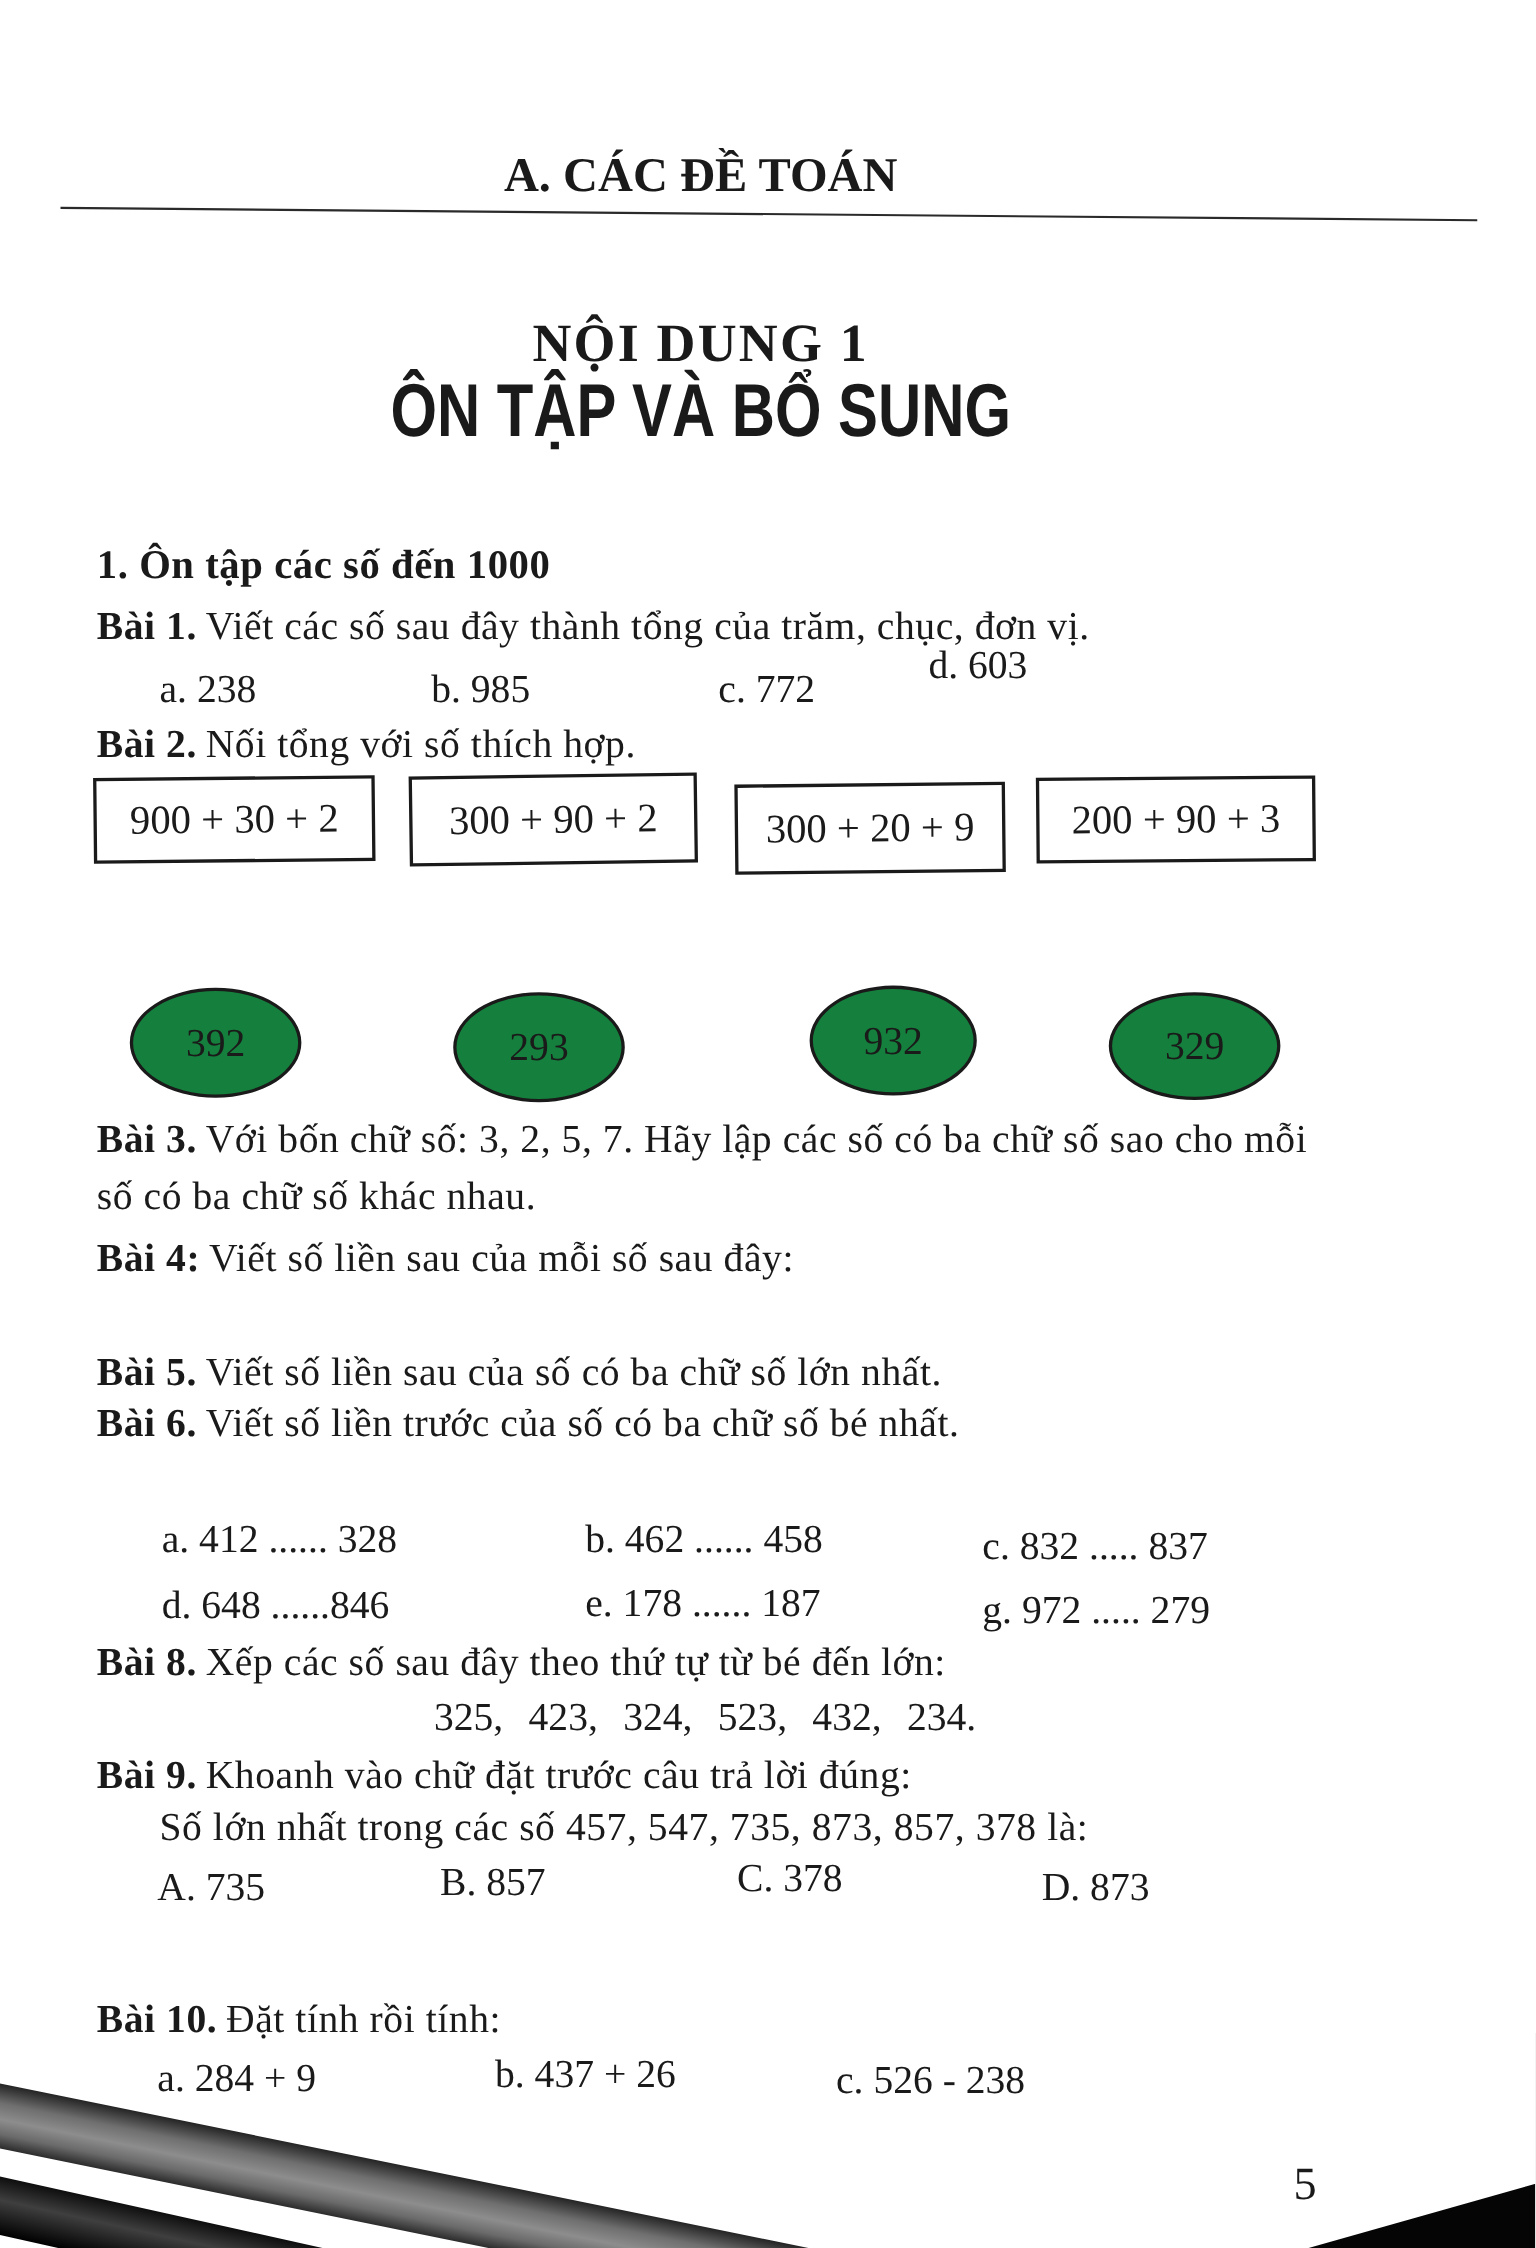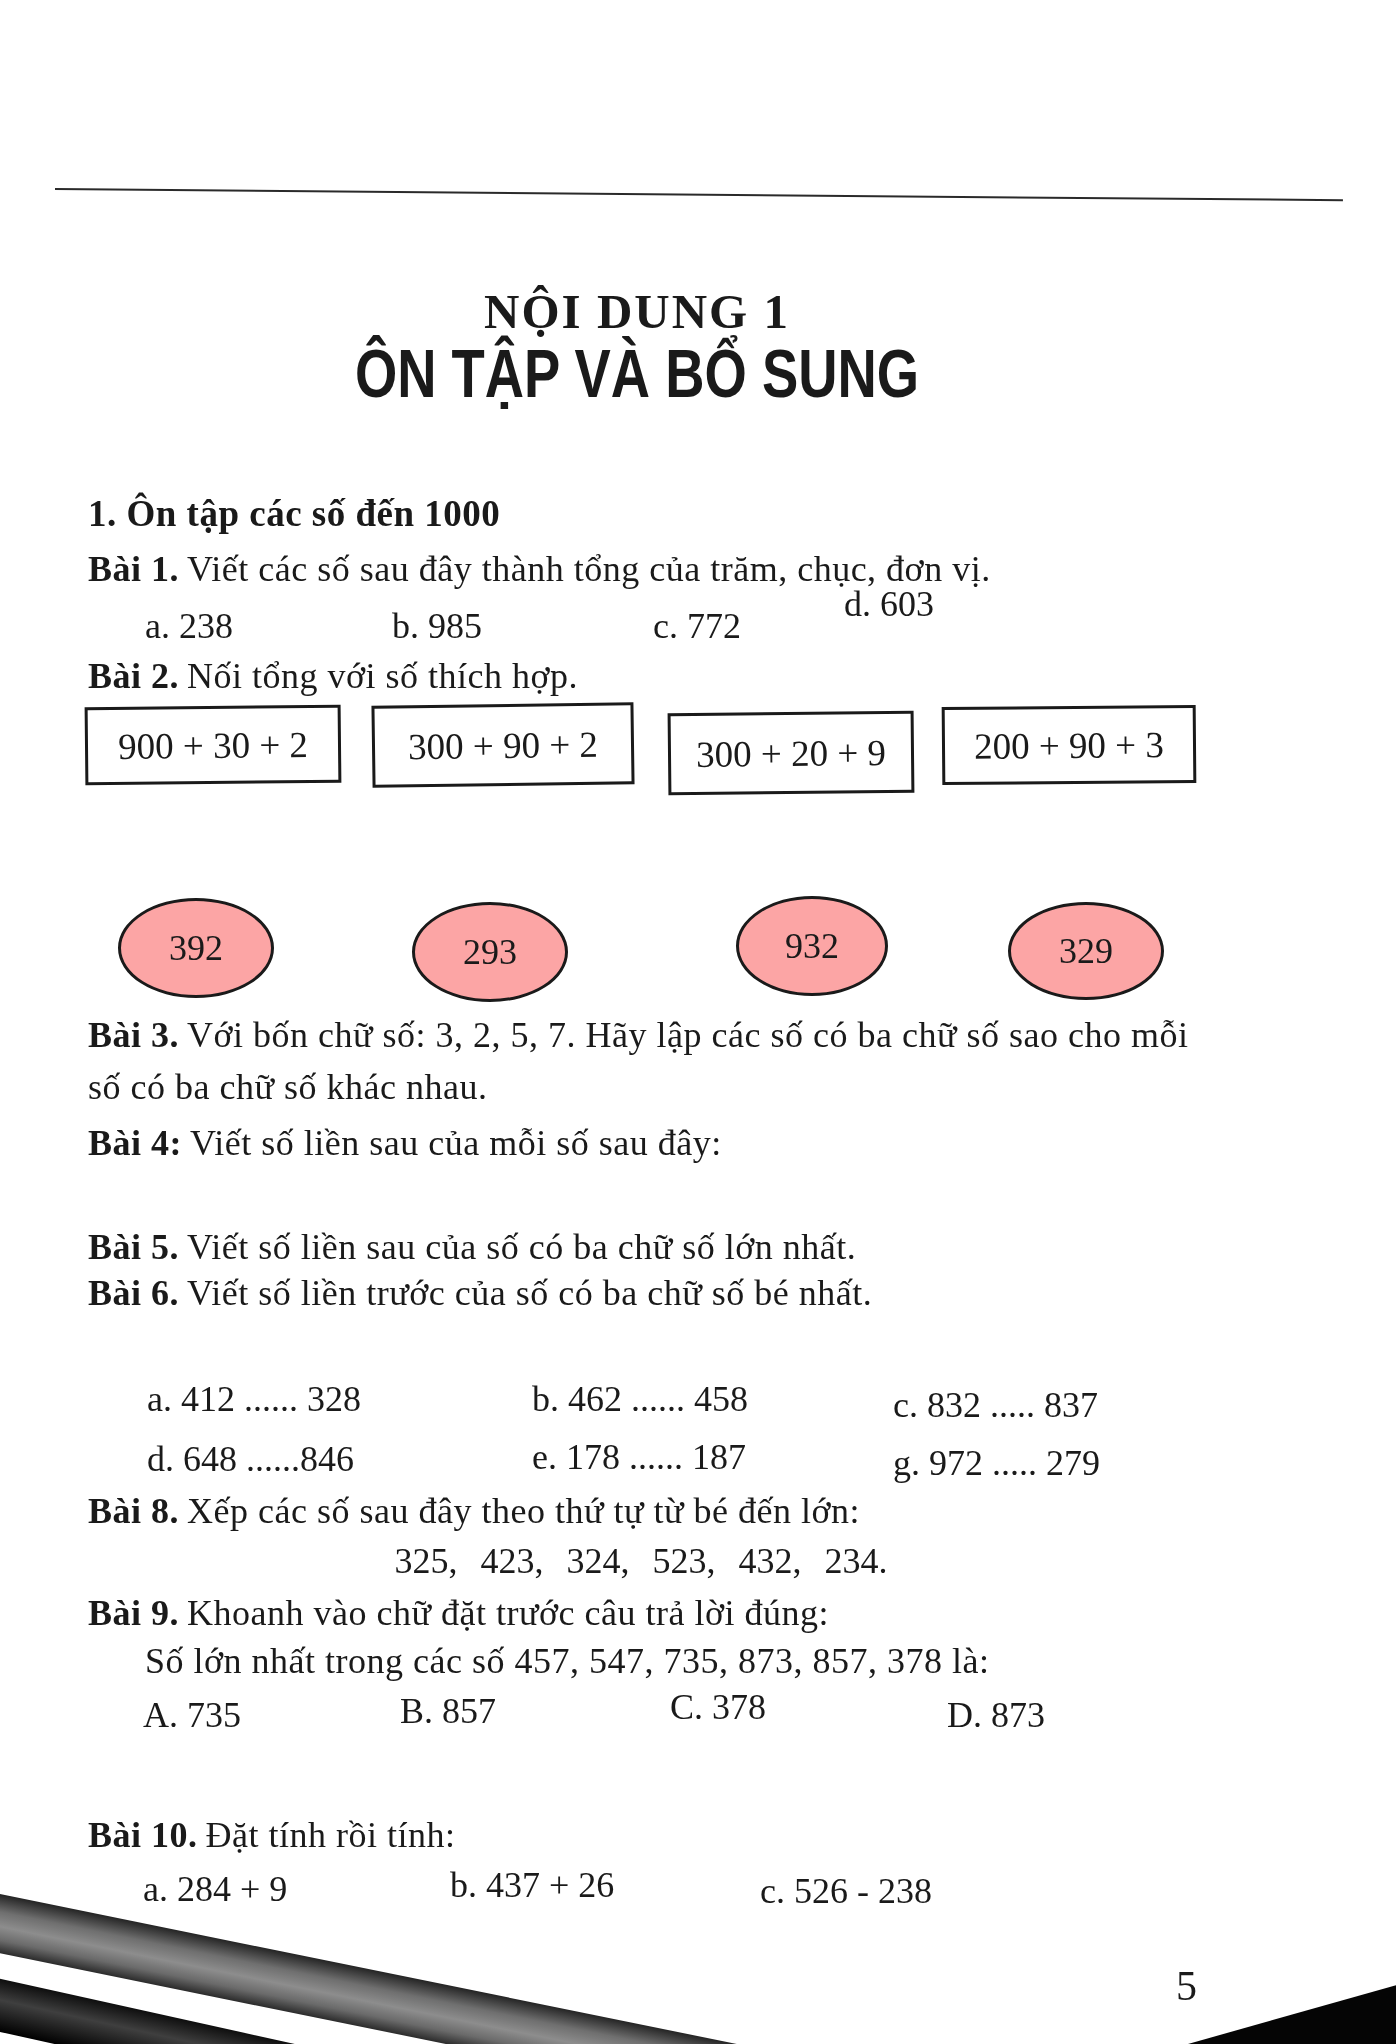--- a/index.html
+++ b/index.html
@@ -62,21 +62,21 @@
     display:flex;align-items:center;justify-content:center;
     font-size:37px;
     background:#fff;
   }
   .num-oval{
     position:absolute;
     border:3px solid #1a1a1a;
     border-radius:50%;
     display:flex;align-items:center;justify-content:center;
     font-size:36px;
-    background:#fca5a5;
+    background:#15803d;
   }
   .nums-wide{word-spacing:14px;}
   .nums-mid{word-spacing:6px;}
   .stripe{position:absolute;transform-origin:left top;}
   .stripe-a{
     left:-30px;top:1888px;width:830px;height:58px;
     transform:rotate(11.5deg);
     background:linear-gradient(to bottom,#242424 0%,#6f6f6f 30%,#8d8d8d 55%,#6a6a6a 78%,#2b2b2b 100%);
   }
   .stripe-b{
@@ -92,20 +92,21 @@
   .page-num{
     position:absolute;left:1176px;top:1962px;
     font-size:42px;
   }
 </style>
 </head>
 <body>
 
 <div class="page">
 
+  <div class="centerband doc-header">A. CÁC ĐỀ TOÁN</div>
   <div class="header-rule"></div>
 
   <div class="centerband kicker">NỘI DUNG 1</div>
   <div class="centerband big-title">ÔN TẬP VÀ BỔ SUNG</div>
 
   <div class="section-title" style="top:492px;">1. Ôn tập các số đến 1000</div>
 
   <div class="line" style="top:548px;"><b>Bài 1.</b><span>Viết các số sau đây thành tổng của trăm, chục, đơn vị.</span></div>
   <div class="optrow">
     <span class="opt" style="left:145px;top:605px;">a. 238</span>

